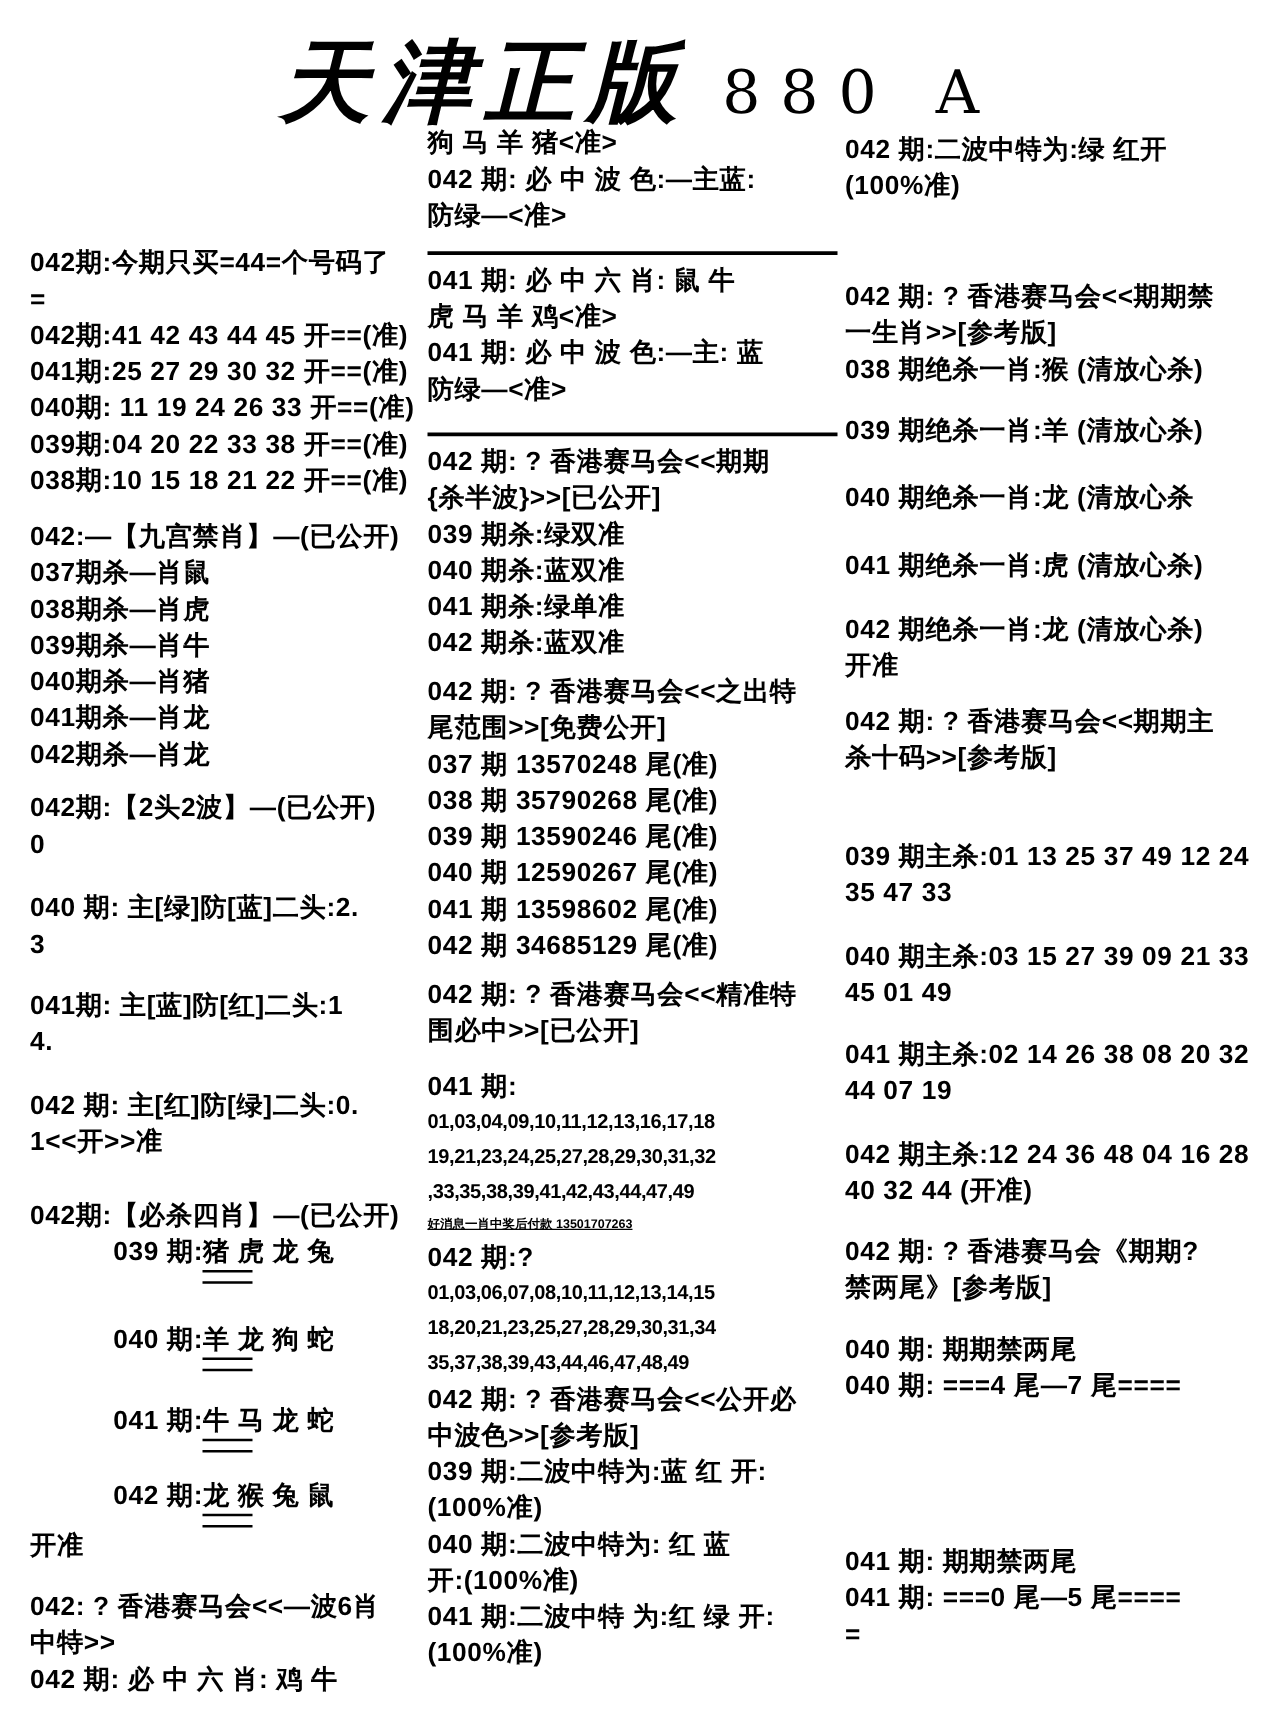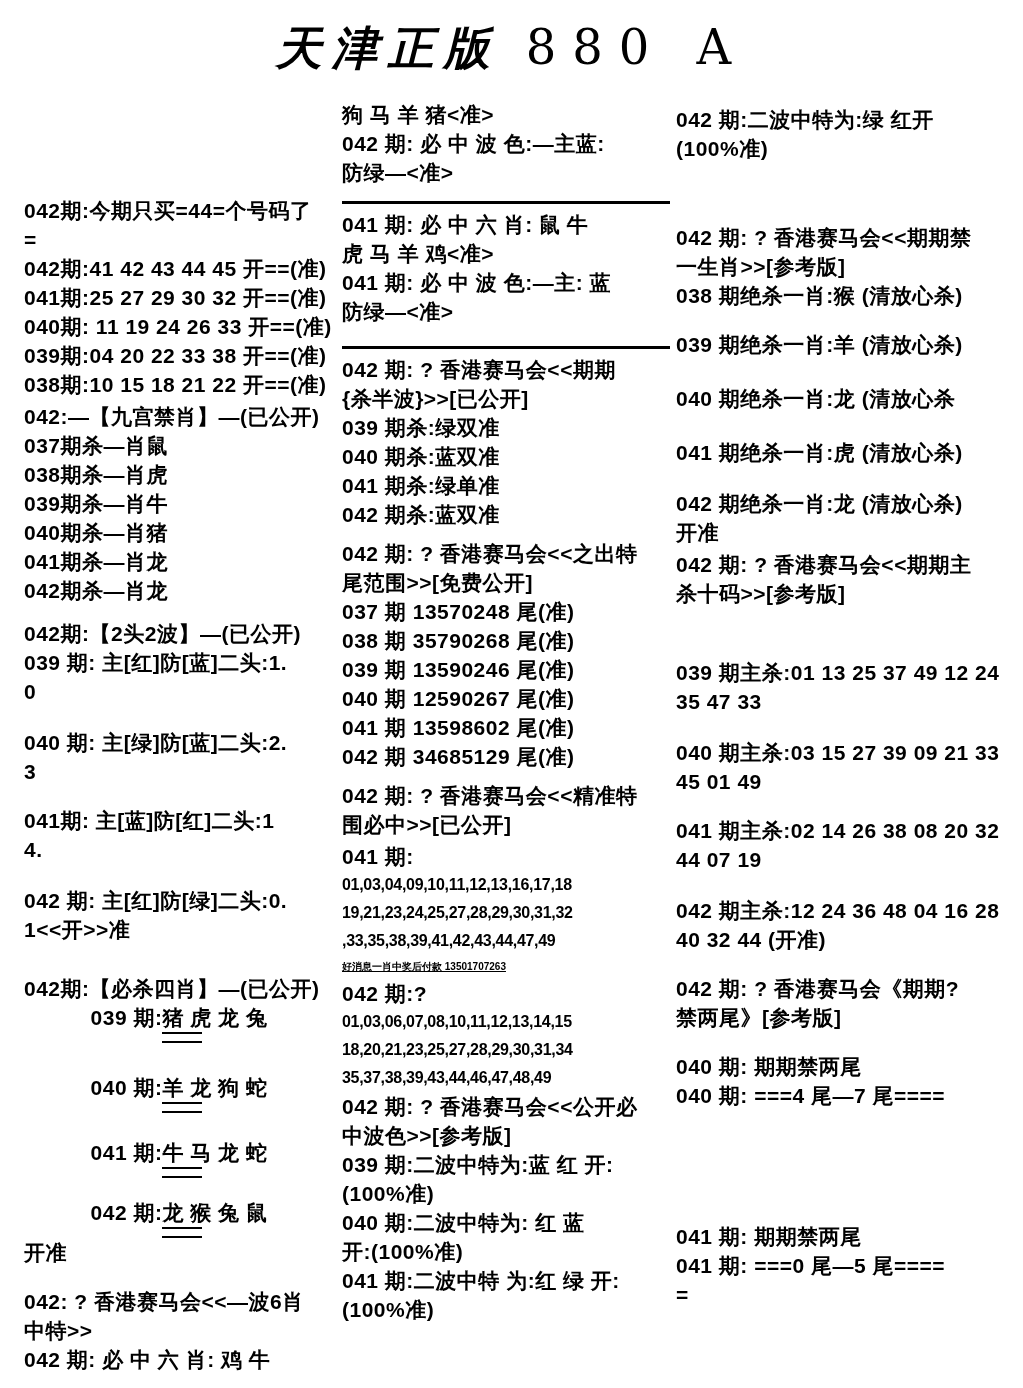--- a/index.html
+++ b/index.html
@@ -11,21 +11,21 @@
     font-family:"Liberation Sans", sans-serif;
     color:#000;
   }
   .title{
     position:absolute;left:0;top:18px;width:1023px;
     text-align:center;white-space:nowrap;
   }
   .brand{
     font-family:"DejaVu Serif", serif;
     font-style:italic;font-weight:700;
-    font-size:46px;letter-spacing:10px;
+    font-size:72px;letter-spacing:10px;
   }
   .edition{
     font-family:"DejaVu Serif", serif;
     font-weight:400;font-size:48px;letter-spacing:16px;margin-left:26px;
   }
   .col{position:absolute;}
   .col-left{left:24px;top:196px;width:310px;}
   .col-mid{left:342px;top:100px;width:328px;}
   .col-right{left:676px;top:105px;width:340px;}
   .line{
@@ -35,21 +35,21 @@
   .nums{font-size:16px;letter-spacing:-0.3px;line-height:28px;}
   .sm{font-size:10px;line-height:24px;letter-spacing:0;text-decoration:underline;}
   .sep{border-top:3px solid #000;margin:8px 0 6px 0;width:100%;height:0;}
   .bline{display:flex;align-items:center;flex-direction:column;}
   .bline > span:first-child{flex:0 0 auto;}
   .dline{
     flex:1 1 auto;min-width:40px;height:7px;margin-left:10px;margin-right:4px;
     border-top:2px solid #000;border-bottom:2px solid #000;
   }
   .g8{margin-top:20px}.g10{margin-top:10px}.g14{margin-top:14px}
-  .g16{margin-top:3px}.g20{margin-top:20px}.g22{margin-top:22px}
+  .g16{margin-top:16px}.g20{margin-top:20px}.g22{margin-top:22px}
   .g25{margin-top:25px}.g30{margin-top:30px}.g50{margin-top:50px}
   .g60{margin-top:60px}.g112{margin-top:112px}
 </style>
 </head>
 <body>
 
 <div class="page">
 
   <div class="title">
     <span class="brand">天津正版</span><span class="edition">880 A</span>
@@ -66,21 +66,20 @@
 
     <div class="line g16">042:—【九宫禁肖】—(已公开)</div>
     <div class="line">037期杀—肖鼠</div>
     <div class="line">038期杀—肖虎</div>
     <div class="line">039期杀—肖牛</div>
     <div class="line">040期杀—肖猪</div>
     <div class="line">041期杀—肖龙</div>
     <div class="line">042期杀—肖龙</div>
 
     <div class="line g14">042期:【2头2波】—(已公开)</div>
-    <div class="line">039 期: 主[红]防[蓝]二头:1.</div>
     <div class="line">0</div>
     <div class="line g22">040 期: 主[绿]防[蓝]二头:2.</div>
     <div class="line">3</div>
     <div class="line g20">041期:  主[蓝]防[红]二头:1</div>
     <div class="line">4.</div>
     <div class="line g22">042 期: 主[红]防[绿]二头:0.</div>
     <div class="line">1&lt;&lt;开&gt;&gt;准</div>
 
     <div class="line g30">042期:【必杀四肖】—(已公开)</div>
     <div class="line bline">

